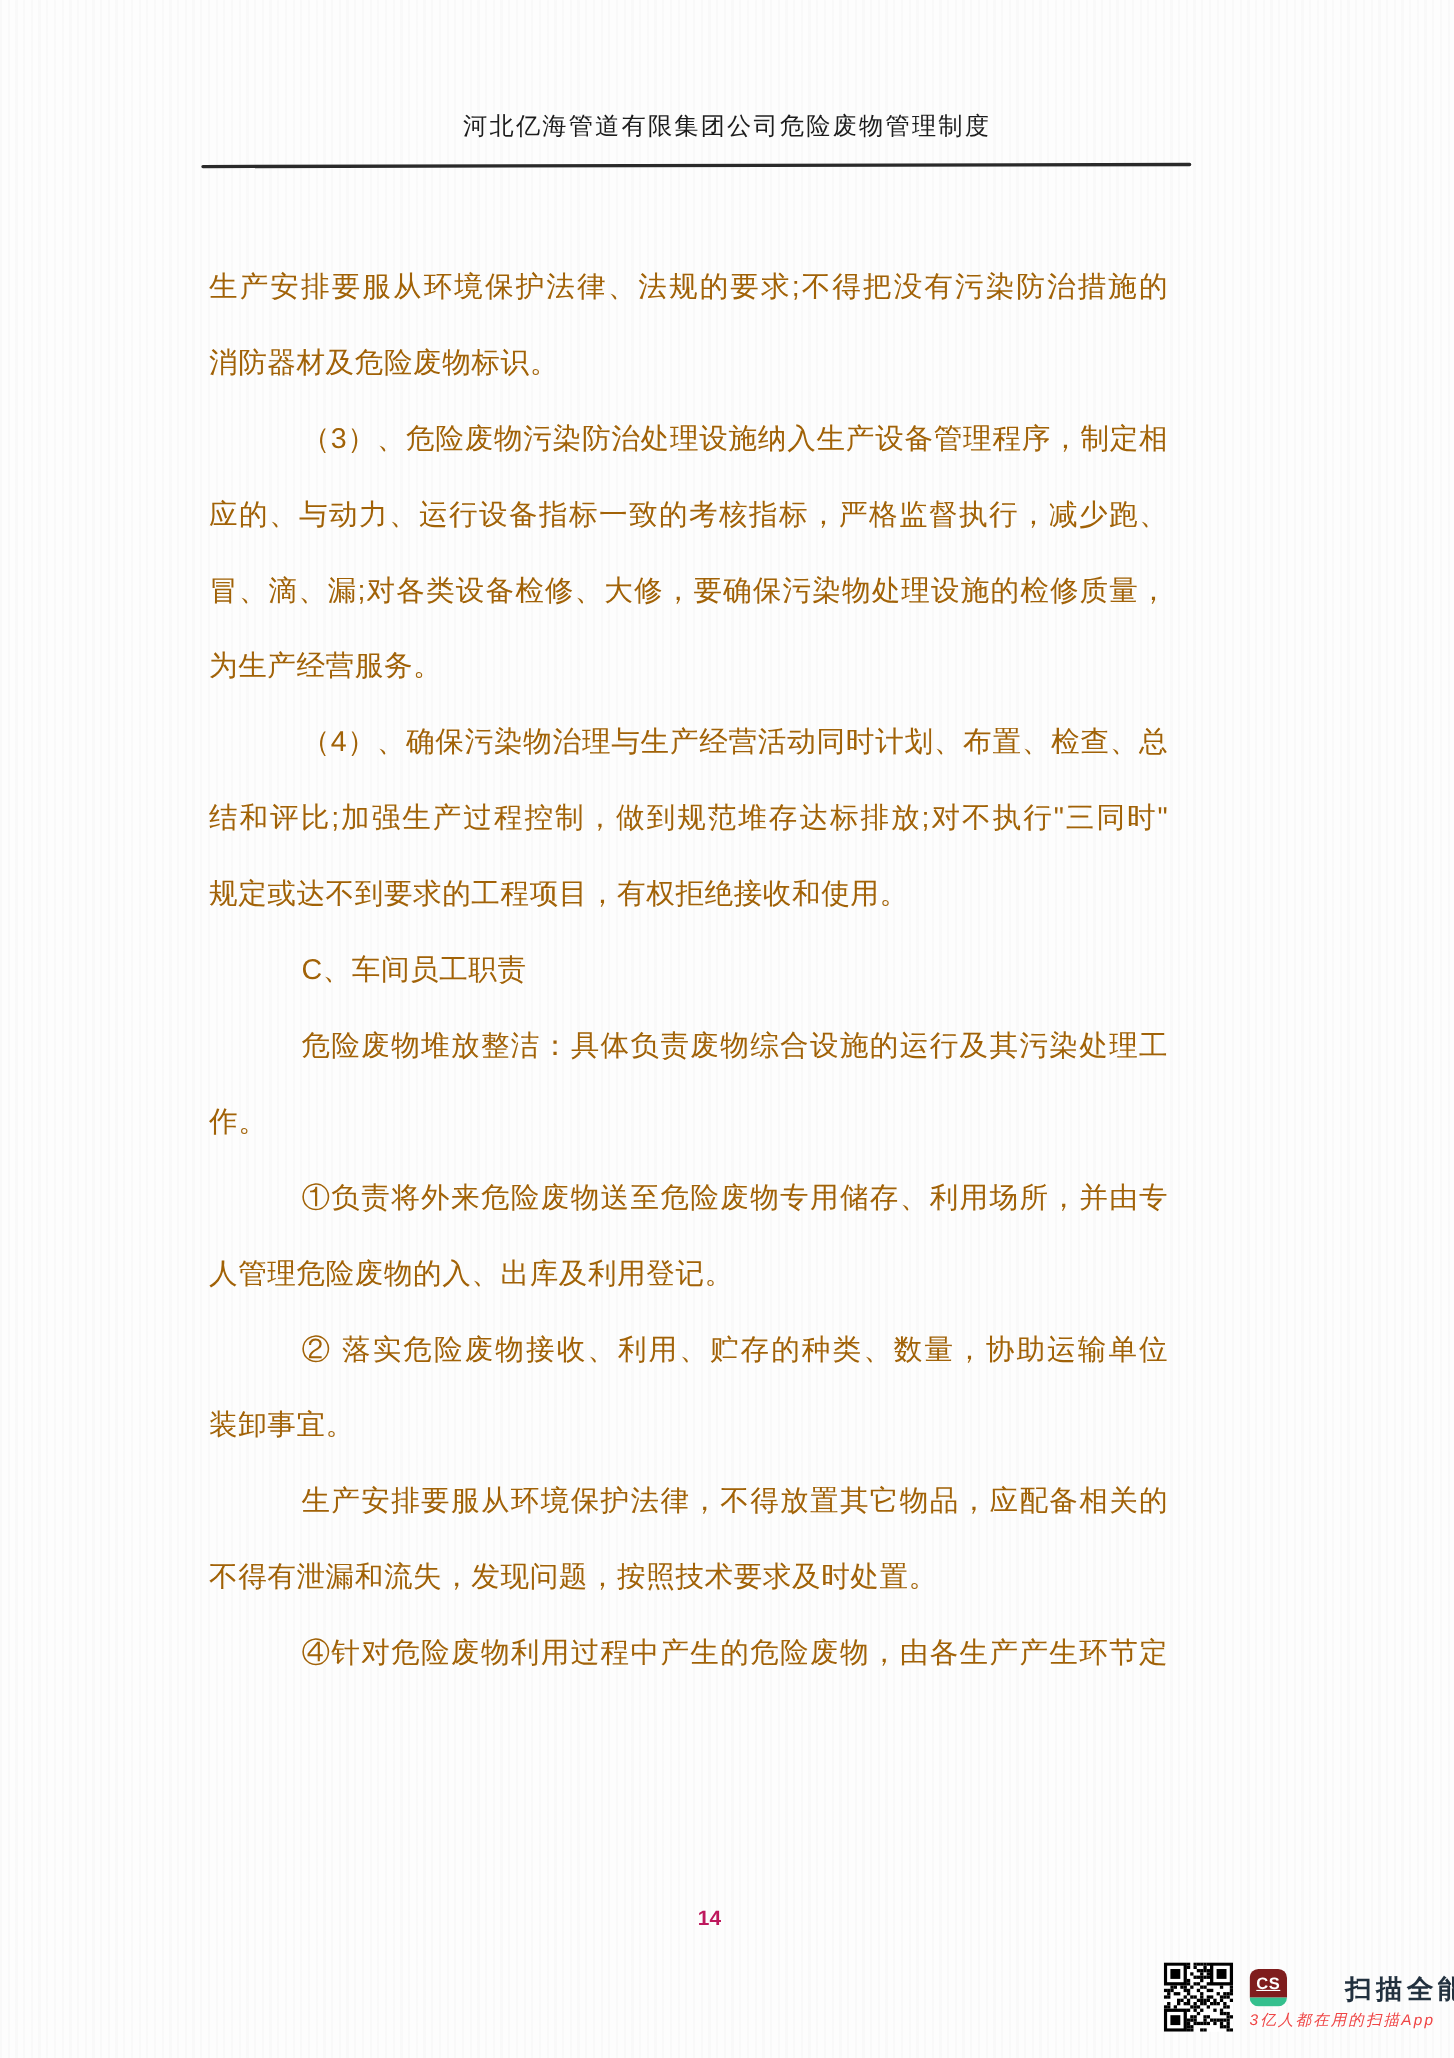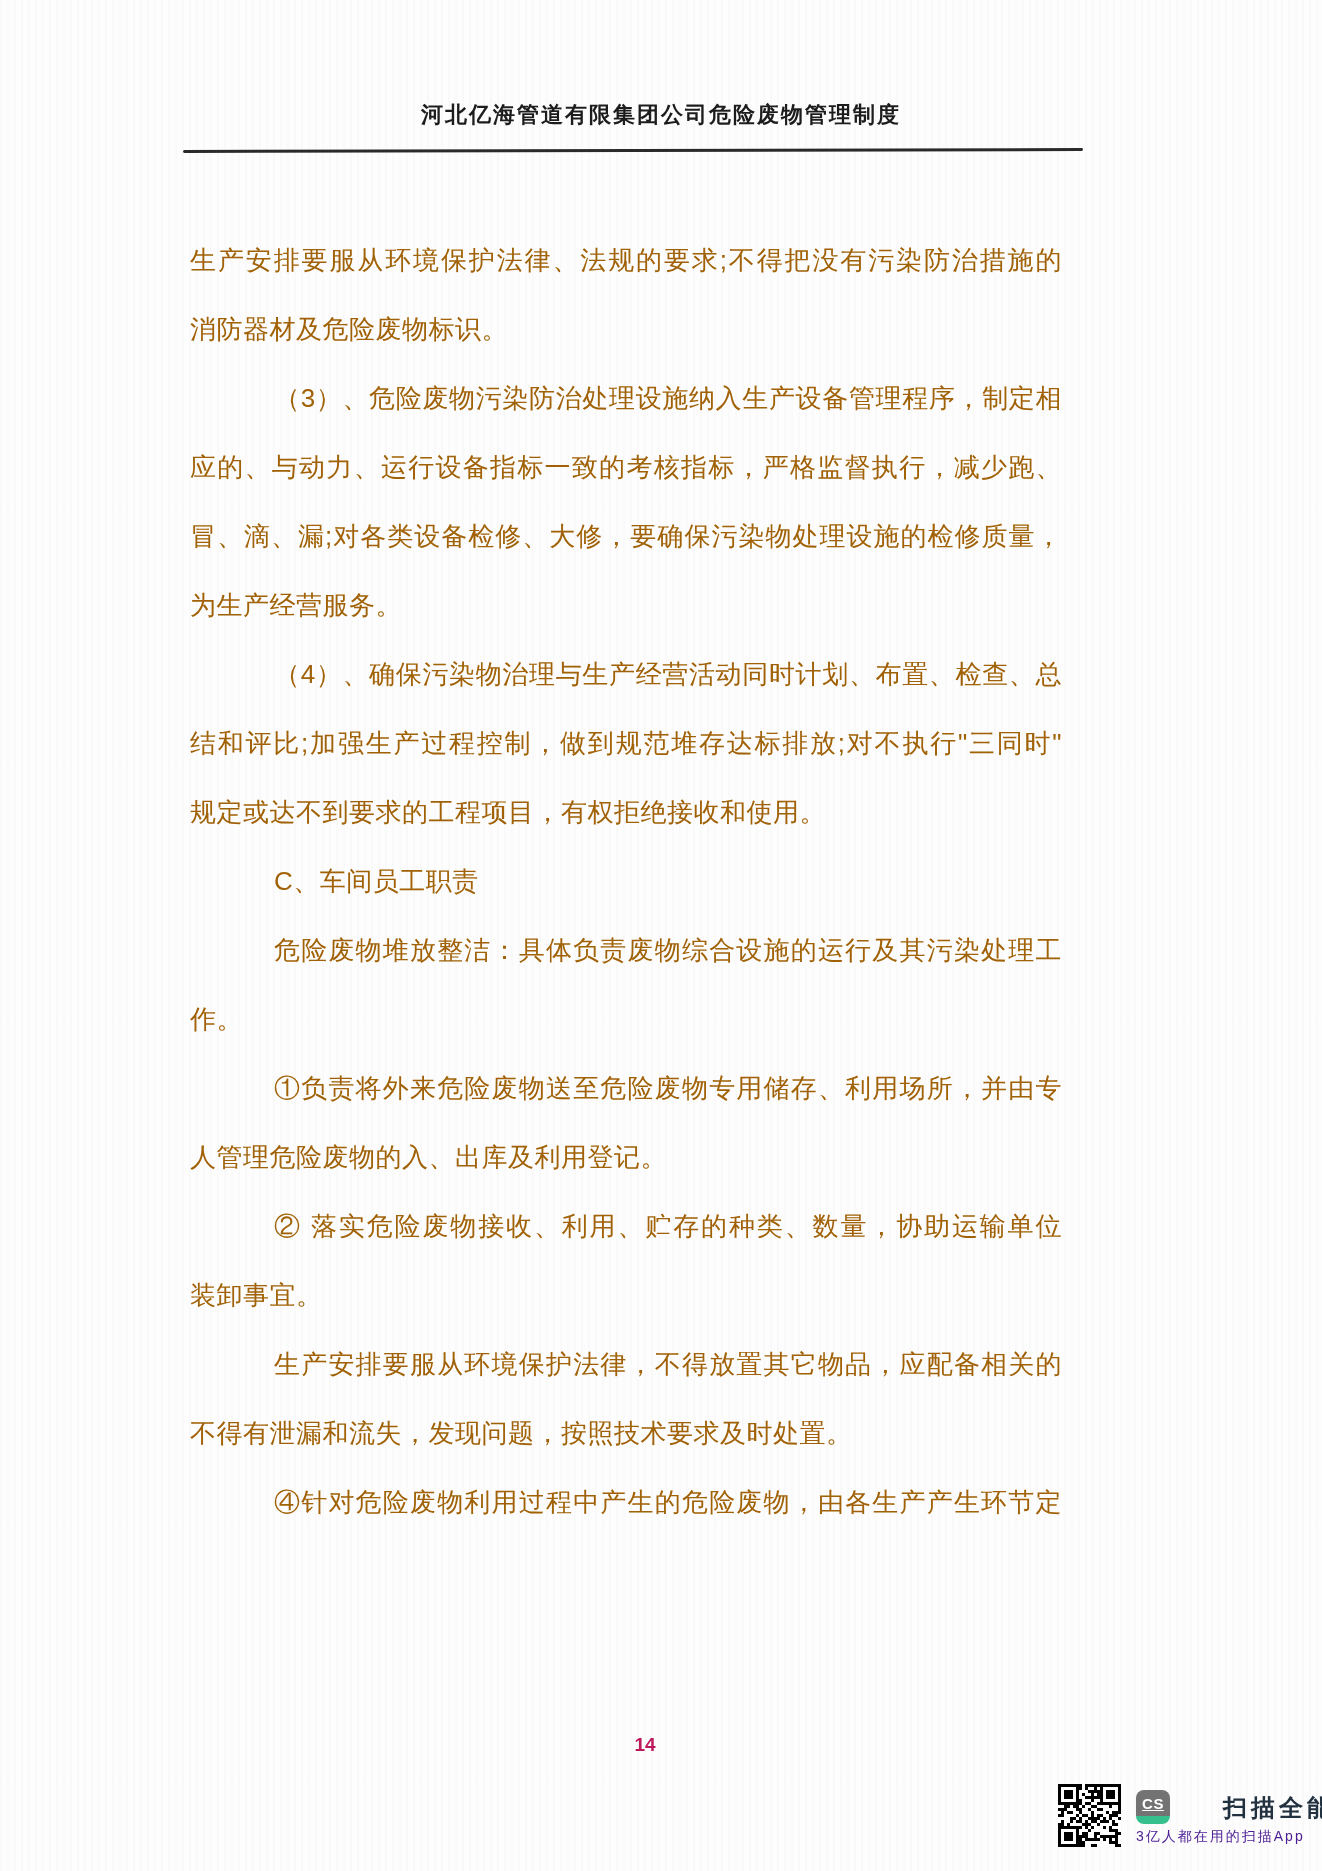--- a/index.html
+++ b/index.html
@@ -24,21 +24,21 @@
     );
     pointer-events: none;
   }
   .page-header-title {
     position: absolute;
     top: 100px;
     left: 0;
     width: 1322px;
     text-align: center;
     font-size: 22px;
-    font-weight: 700;
+    font-weight: 400;
     letter-spacing: 2px;
     color: #1c1c1c;
   }
   .header-rule {
     position: absolute;
     top: 149px;
     left: 183px;
     width: 900px;
     height: 3px;
     background: #2a2a2a;
@@ -91,21 +91,21 @@
     left: 1136px;
     width: 34px;
     height: 34px;
     border-radius: 8px;
     overflow: hidden;
     display: flex;
     flex-direction: column;
   }
   .cs-logo .logo-top {
     flex: 1;
-    background: #737373;
+    background: #7f1d1d;
     color: #ffffff;
     display: flex;
     align-items: center;
     justify-content: center;
     font-size: 15px;
     font-weight: 700;
     letter-spacing: 0.5px;
     text-decoration: underline;
   }
   .cs-logo .logo-bottom {
@@ -122,22 +122,23 @@
     color: #22313f;
     white-space: nowrap;
     margin-left: 46px;
   }
   .scanner-tagline {
     position: absolute;
     top: 1828px;
     left: 1136px;
     font-size: 14px;
     letter-spacing: 2px;
-    color: #4c1d95;
+    color: #ef4444;
     white-space: nowrap;
+    font-style: italic;
   }
 </style>
 </head>
 <body>
 
 <div class="scan-texture"></div>
 
 <div class="page-header-title">河北亿海管道有限集团公司危险废物管理制度</div>
 
 <div class="header-rule"></div>

